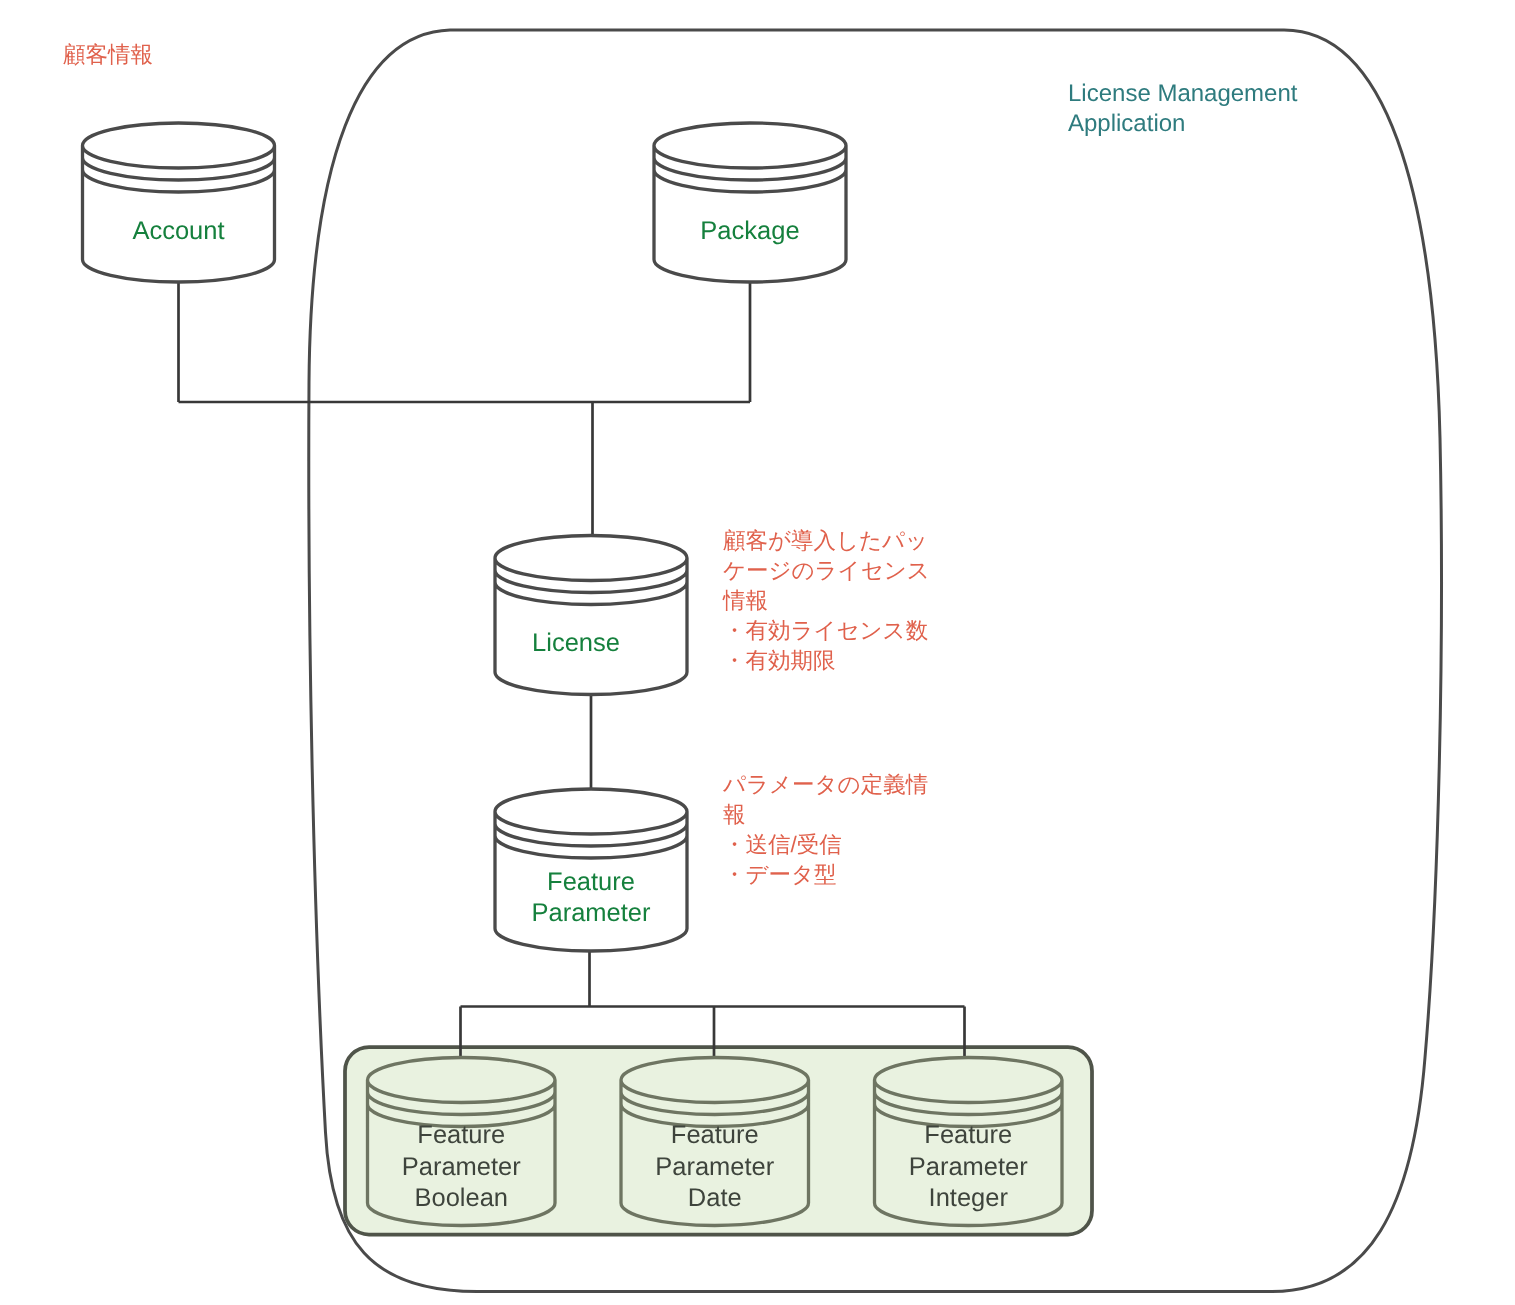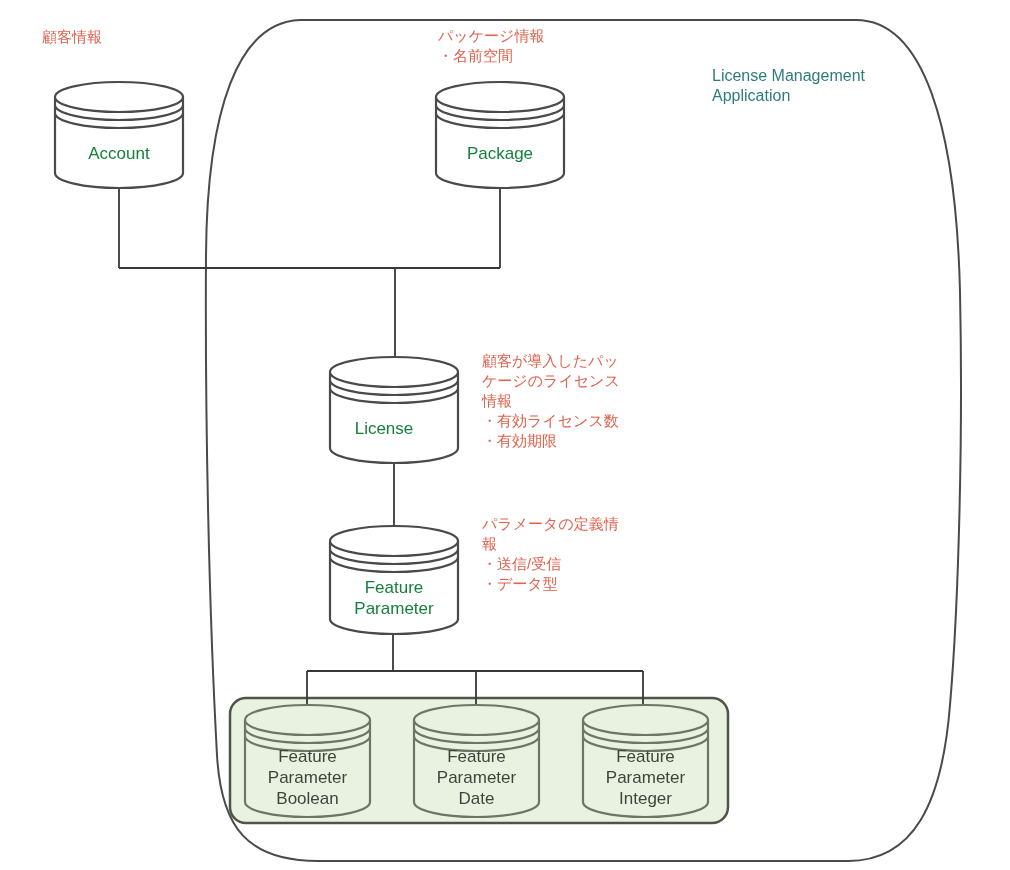--- a/index.html
+++ b/index.html
@@ -76,28 +76,26 @@
 Parameter
 Boolean</div>
   <div class="label green-label" style="left:414px;top:746px;width:125px;">Feature
 Parameter
 Date</div>
   <div class="label green-label" style="left:583px;top:746px;width:125px;">Feature
 Parameter
 Integer</div>
 
   <div class="annotation" style="left:42px;top:27px;">顧客情報</div>
-  <div class="annotation" style="left:438px;top:26px;">パッケージ情報
-・名前空間</div>
   <div class="annotation" style="left:482px;top:514px;">パラメータの定義情
 報
 ・送信/受信
 ・データ型</div>
   <div class="annotation" style="left:482px;top:351px;">顧客が導入したパッ
 ケージのライセンス
 情報
 ・有効ライセンス数
 ・有効期限</div>
 
-  <div class="app-title" style="left:712px;top:66px;width:190px;">License Management
+  <div class="app-title" style="left:712px;top:53px;width:190px;">License Management
 Application</div>
 
 </div>
 
 </body></html>

